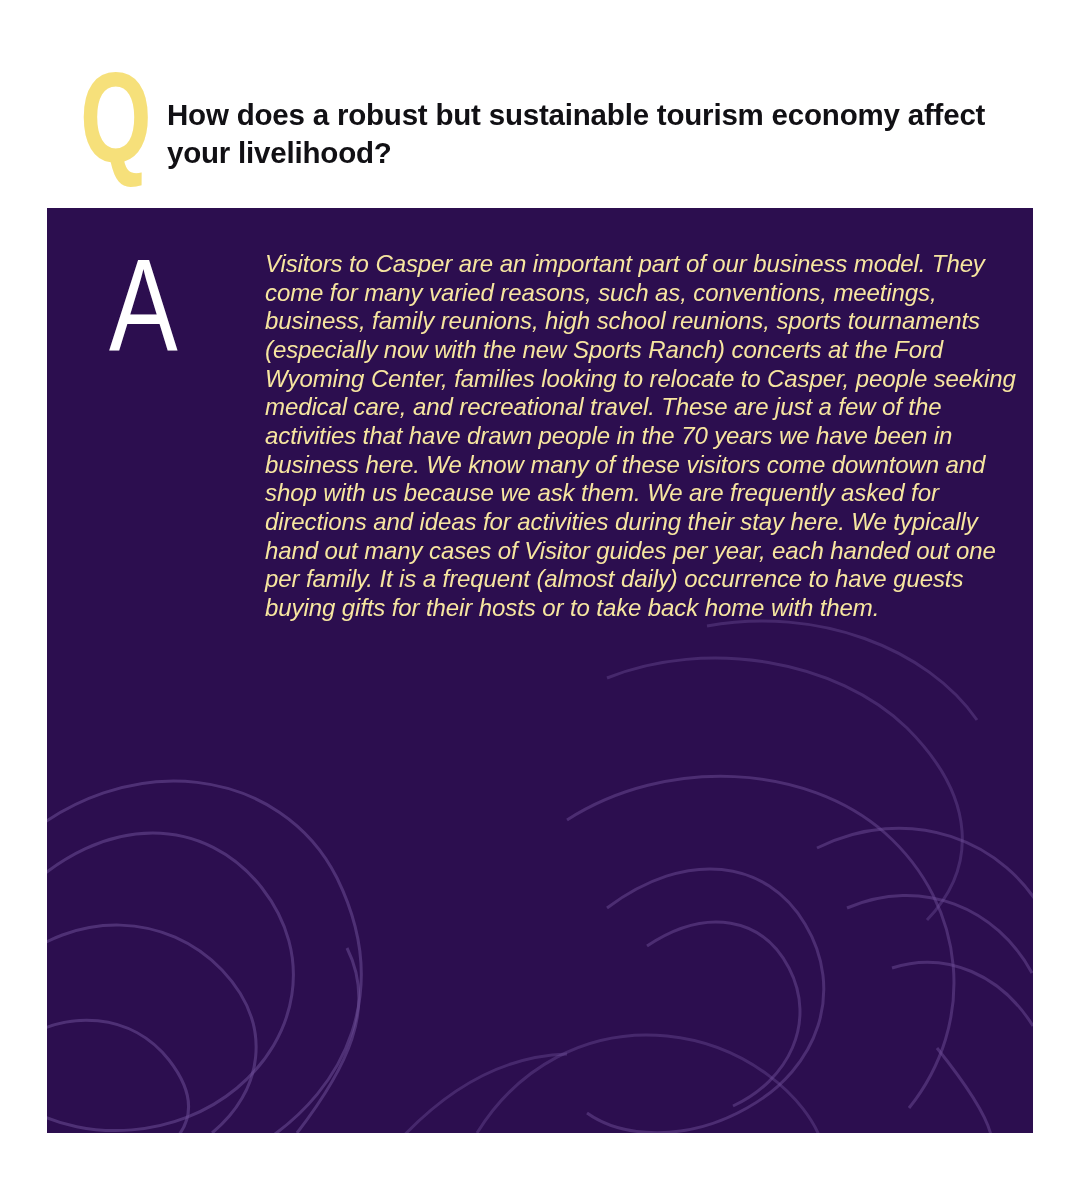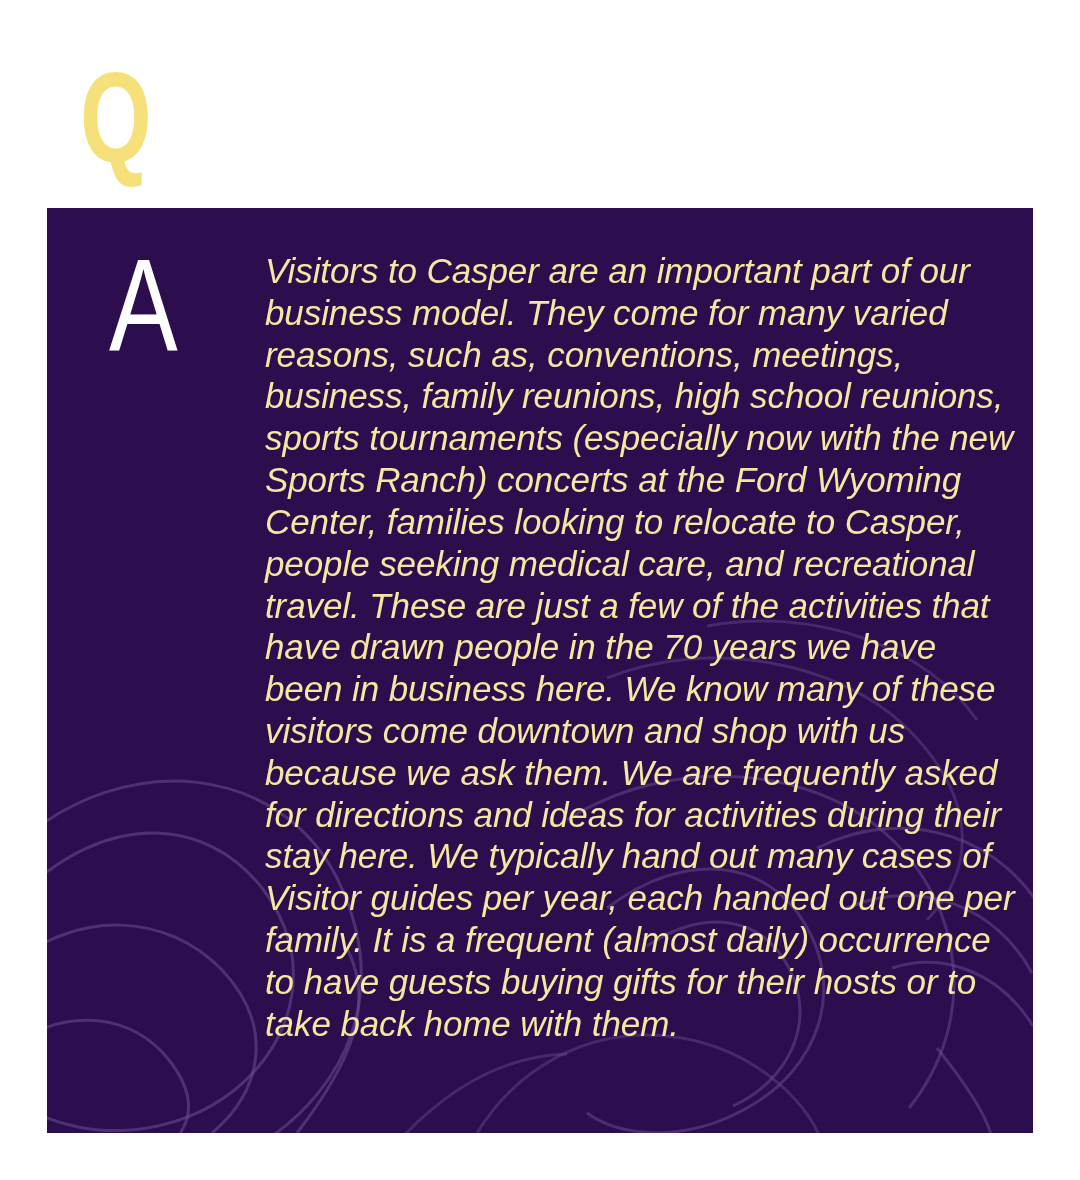--- a/index.html
+++ b/index.html
@@ -150,21 +150,21 @@
   .a-colon .dot:last-child { margin-bottom: 0; }
 
   .answer-text {
     flex: 1 1 auto;
     margin-left: -4px;
     padding-right: 16px;
     padding-top: 6px;
     font-family: "Liberation Sans", sans-serif;
     font-style: italic;
     font-weight: 400;
-    font-size: 35px;
+    font-size: 24px;
     line-height: 1.195;
     color: #F7E6A0;
     letter-spacing: -0.1px;
     max-width: 762px;
   }
 </style>
 </head>
 <body>
 
 <div class="page">
@@ -172,20 +172,21 @@
   <div class="question-block">
 
     <div class="qa-marker q-marker">
       <span class="q-glyph">Q</span>
       <span class="q-colon">
         <span class="dot"></span>
         <span class="dot"></span>
       </span>
     </div>
 
+    <div class="question-text">How does a robust but sustainable tourism economy affect your livelihood?</div>
   </div>
 
   <div class="answer-panel">
 
     <svg class="panel-decor" viewBox="0 0 986 925" preserveAspectRatio="none">
       <g fill="none" stroke="#6B4C96" stroke-opacity="0.55" stroke-width="3">
         <path d="M -30 690 C 60 600, 160 610, 215 680 C 268 748, 250 830, 190 880 C 130 930, 40 935, -20 900"></path>
         <path d="M -40 760 C 30 700, 120 705, 175 762 C 228 818, 215 884, 165 925"></path>
         <path d="M -30 835 C 20 800, 85 805, 122 852 C 150 888, 145 915, 125 935"></path>
         <path d="M -35 640 C 80 535, 235 560, 290 670 C 345 782, 300 880, 215 935"></path>

